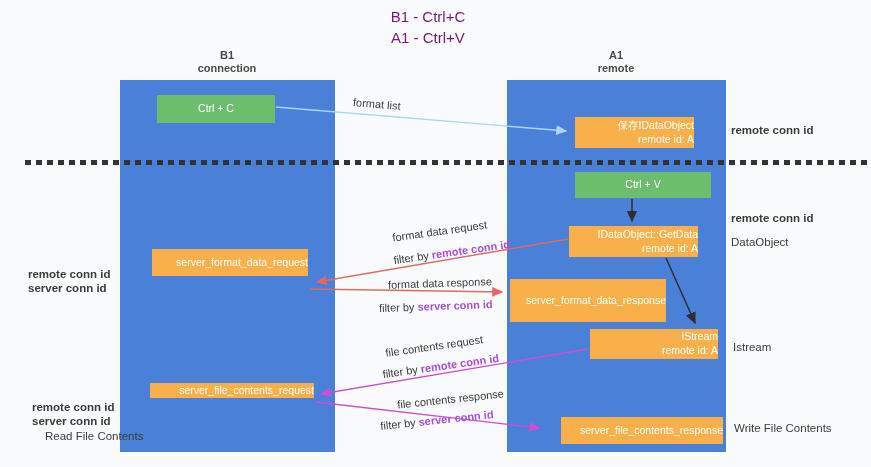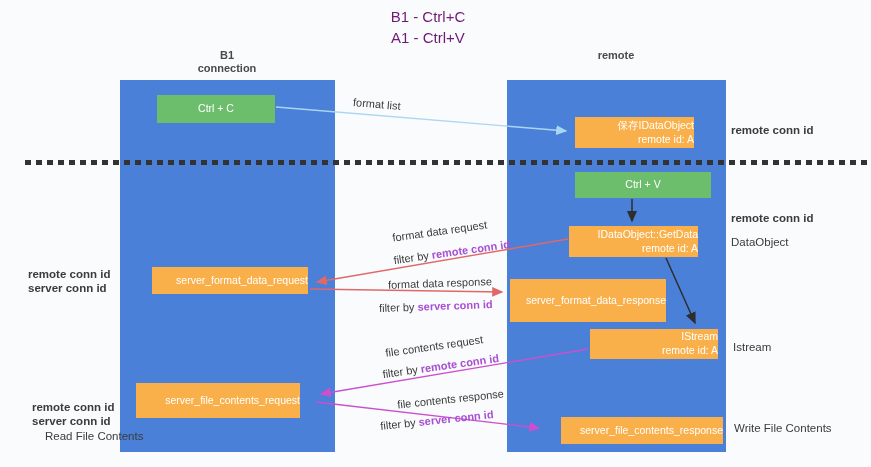--- a/index.html
+++ b/index.html
@@ -35,20 +35,21 @@
   <div class="title">
     <div>B1 - Ctrl+C</div>
     <div>A1 - Ctrl+V</div>
   </div>
 
   <div class="col-header" style="left:127px;">
     <div>B1</div>
     <div>connection</div>
   </div>
   <div class="col-header" style="left:516px;">
+    <div>A1</div>
     <div>remote</div>
   </div>
 
   <div class="col col-left"></div>
   <div class="col col-right"></div>
 
   <div class="divider"></div>
 
   <div class="node green" style="left:157px;top:95px;width:118px;height:28px;">
     <div>Ctrl + C</div>
@@ -61,34 +62,34 @@
 
   <div class="node green" style="left:575px;top:172px;width:136px;height:26px;">
     <div>Ctrl + V</div>
   </div>
 
   <div class="node orange" style="left:569px;top:226px;width:129px;height:31px;">
     <div>IDataObject::GetData</div>
     <div>remote id: A</div>
   </div>
 
-  <div class="node orange" style="left:152px;top:267px;width:156px;height:27px;">
+  <div class="node orange" style="left:152px;top:249px;width:156px;height:27px;">
     <div>server_format_data_request</div>
   </div>
 
   <div class="node orange" style="left:510px;top:279px;width:156px;height:43px;">
     <div>server_format_data_response</div>
   </div>
 
   <div class="node orange" style="left:590px;top:329px;width:128px;height:30px;">
     <div>IStream</div>
     <div>remote id: A</div>
   </div>
 
-  <div class="node orange" style="left:136px;top:383px;width:164px;height:35px;">
+  <div class="node orange" style="left:150px;top:383px;width:164px;height:15px;">
     <div>server_file_contents_request</div>
   </div>
 
   <div class="node orange" style="left:545px;top:417px;width:162px;height:27px;margin-left:16px;">
     <div>server_file_contents_response</div>
   </div>
 
   <svg class="arrows" width="871" height="467" viewBox="0 0 871 467">
     <defs>
       <marker id="m-blue" markerWidth="9" markerHeight="8" refX="7" refY="3.5" orient="auto">

